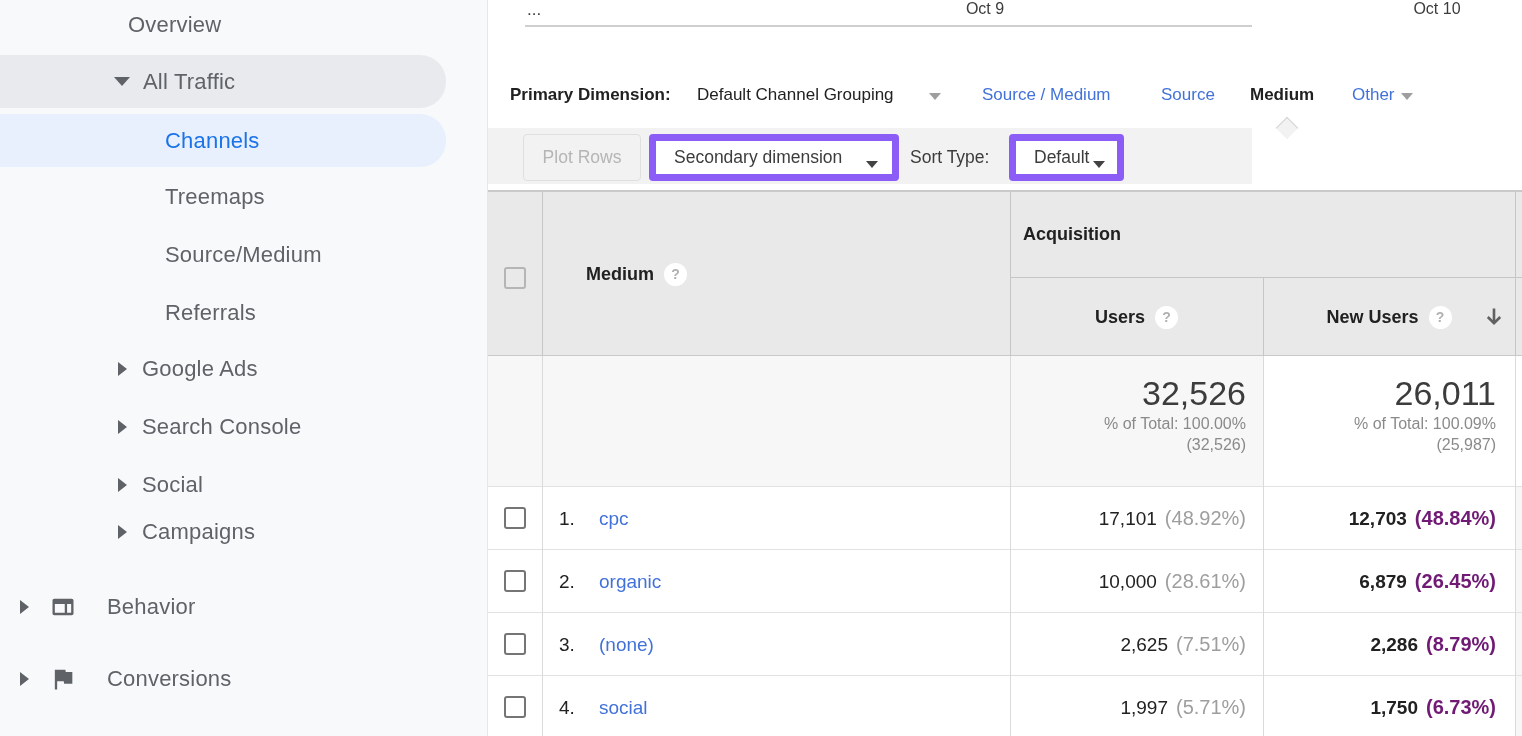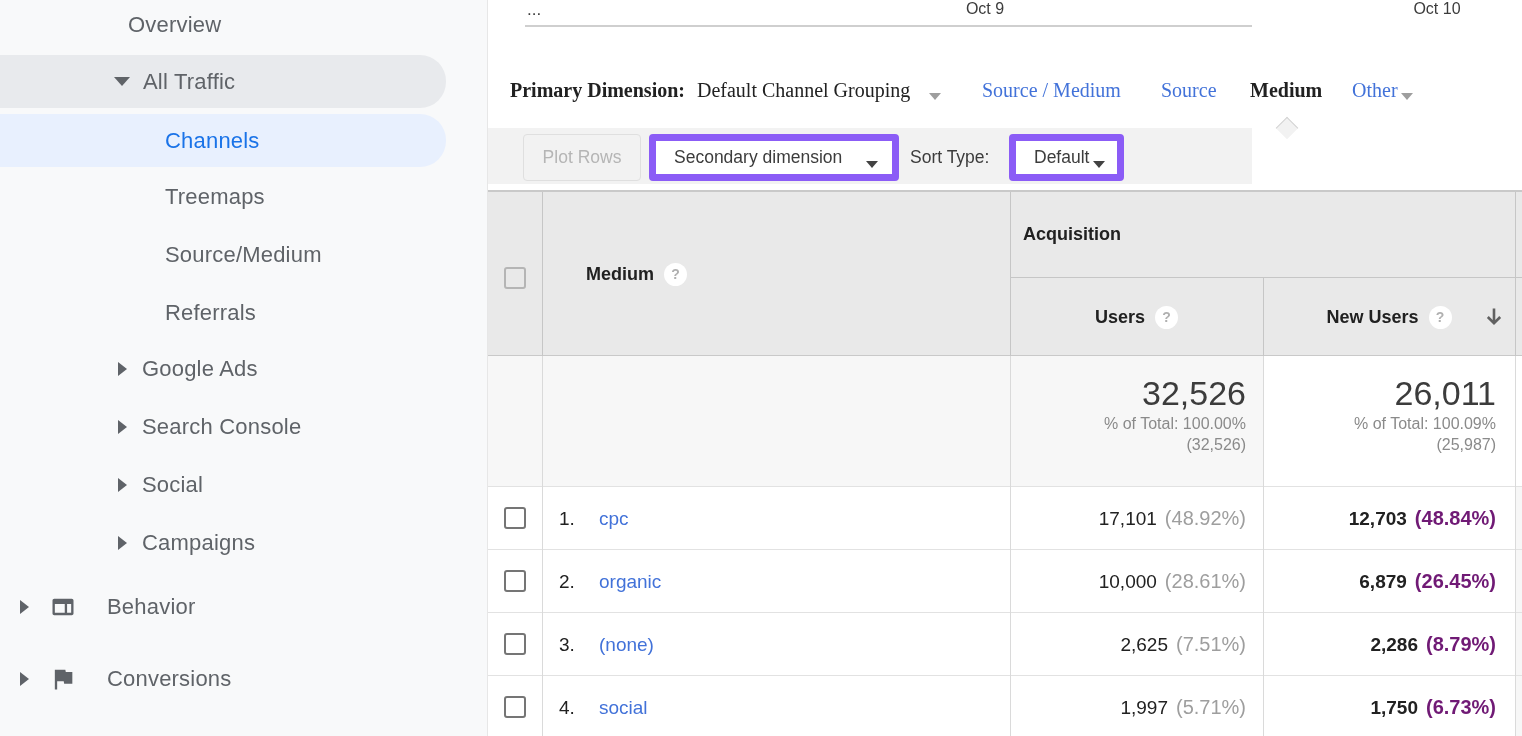--- a/index.html
+++ b/index.html
@@ -25,21 +25,21 @@
   .sb-icon { display:inline-flex; }
 
   
   .ellipsis { position:absolute; left:527px; top:0; font-size:17px; color:#3c3c3c; }
   .tick { position:absolute; top:0; width:64px; text-align:center;
     font-size:16px; color:#3c3c3c; }
   .axis-line { position:absolute; left:525px; right:0; top:25px; height:2px;
     background:#cfcfcf; }
 
   
-  .pd { position:absolute; top:79px; font-size:20px; white-space:nowrap;font-family:Liberation Serif, serif; }
+  .pd { position:absolute; top:85px; font-size:17px; white-space:nowrap; }
   .pd-label { left:510px; font-weight:700; color:#212121; }
   .pd-selected { left:697px; color:#212121; }
   .pd-link { color:#4272d9; cursor:pointer; }
   .pd-active { left:1250px; font-weight:700; color:#212121; }
   .caret { position:absolute; width:0; height:0; border-left:6px solid transparent;
     border-right:6px solid transparent; border-top:7px solid #9e9e9e; }
 
   
   .toolbar { position:absolute; left:488px; top:128px; right:0; height:56px;
     background:#f2f2f2; }
@@ -148,21 +148,21 @@
       <span class="sb-label" style="margin-left:15px">Google Ads</span>
     </div>
     <div class="sb-item" style="top:401px">
       <span class="tri-right" style="margin-left:118px"></span>
       <span class="sb-label" style="margin-left:15px">Search Console</span>
     </div>
     <div class="sb-item" style="top:459px">
       <span class="tri-right" style="margin-left:118px"></span>
       <span class="sb-label" style="margin-left:15px">Social</span>
     </div>
-    <div class="sb-item" style="top:517px">
+    <div class="sb-item" style="top:506px">
       <span class="tri-right" style="margin-left:118px"></span>
       <span class="sb-label" style="margin-left:15px">Campaigns</span>
     </div>
     <div class="sb-item" style="top:581px">
       <span class="tri-right" style="margin-left:20px"></span>
       <span class="sb-icon" style="margin-left:20px">
         <svg width="28" height="28" viewBox="0 0 24 24">
           <path fill="#5f6368" d="M19.5 5h-15C3.7 5 3 5.7 3 6.5v11c0 .8.7 1.5 1.5 1.5h15c.8 0 1.5-.7 1.5-1.5v-11c0-.8-.7-1.5-1.5-1.5zM13.5 17H5V9.5h8.5V17zm5.5 0h-3.5V9.5H19V17z"></path>
         </svg>
       </span>

